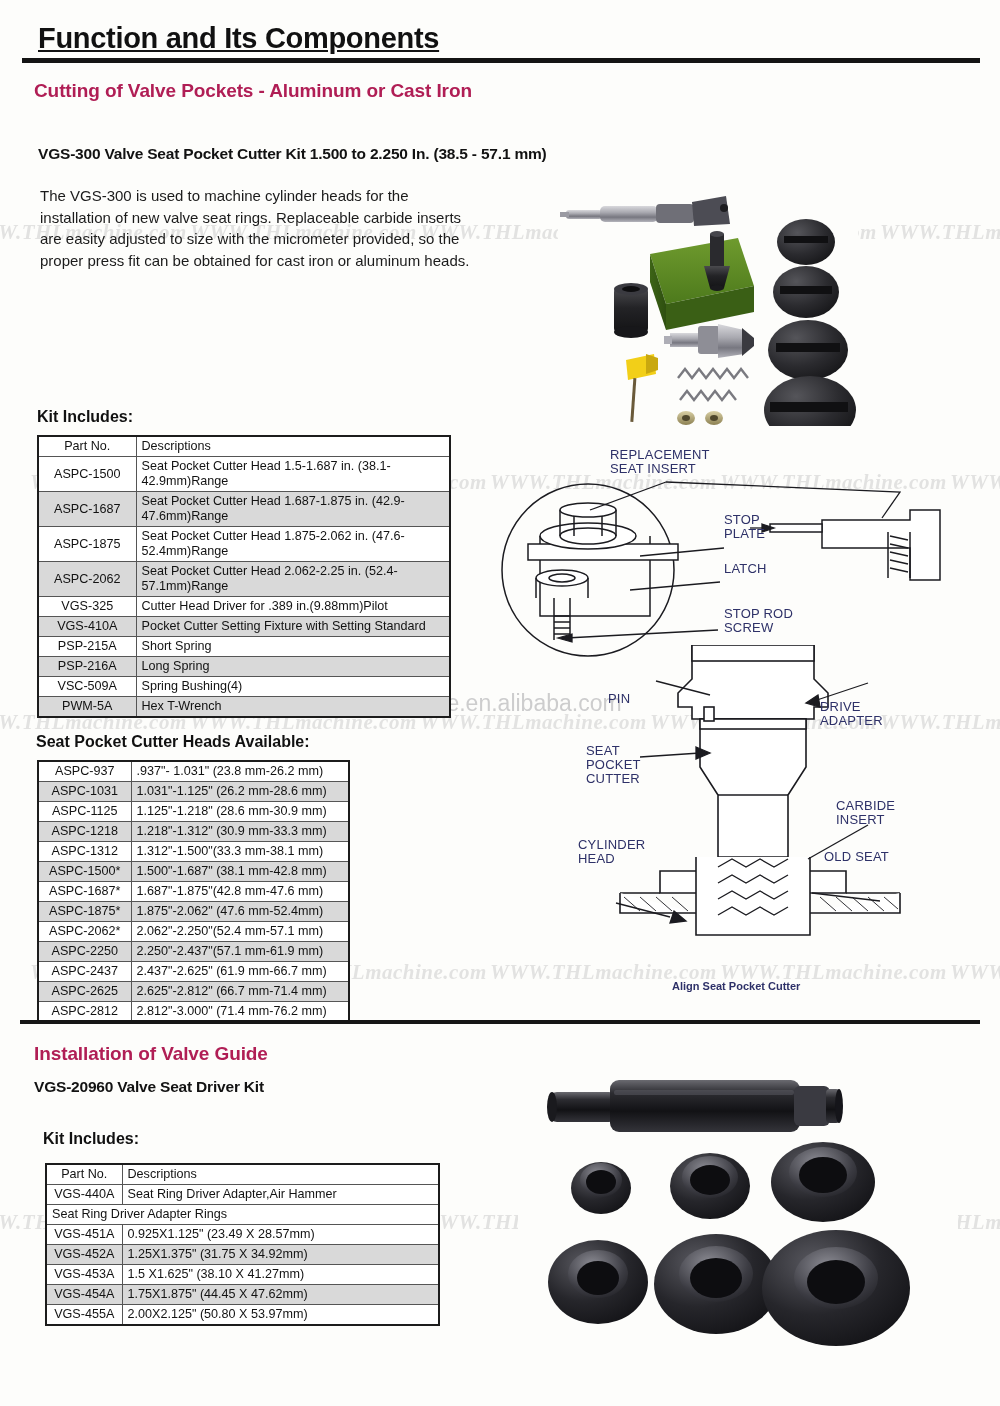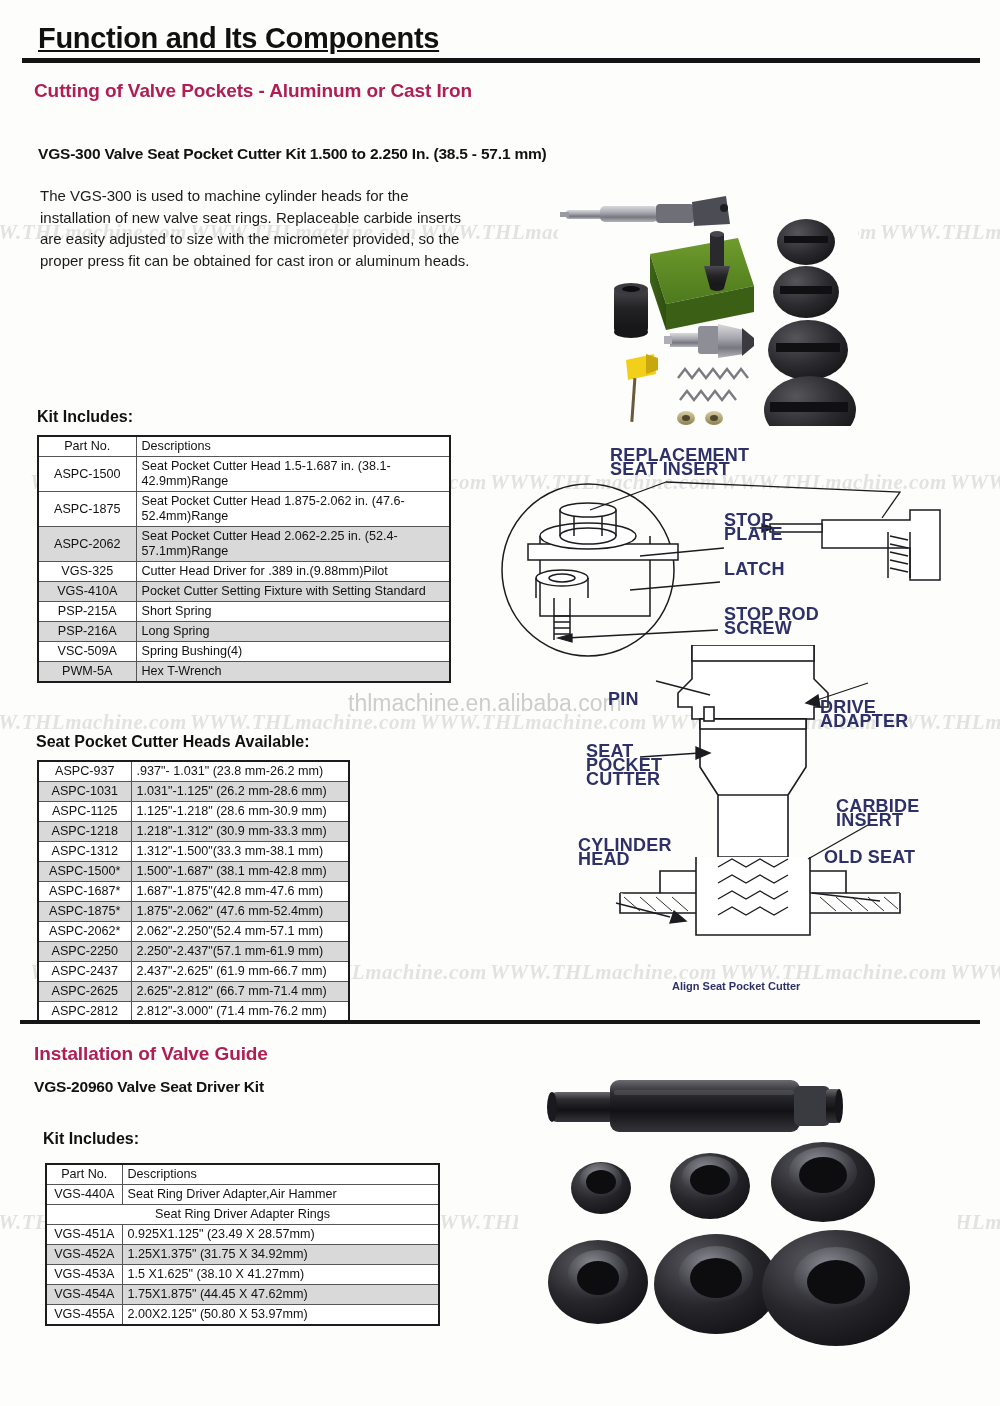--- a/index.html
+++ b/index.html
@@ -94,37 +94,37 @@
     font-weight: normal;
     color: #121212;
     vertical-align: middle;
     line-height: 15px;
   }
   table.spec td.pn { text-align: center; white-space: nowrap; }
   table.spec td.desc { text-align: left; }
   table.spec tr.alt td { background: #d9d9d9; }
   table.spec tr.hdr td { background: #fff; text-align: left; }
   table.spec tr.hdr td.pn { text-align: center; }
-  table.spec td.span { text-align: center; }
+  table.spec td.span { text-align: left; }
   .t1 { left: 37px; top: 435px; width: 414px; }
   .t1 td.pn { width: 98px; }
   .t1 tr.two td { height: 34px; }
   .t2 { left: 37px; top: 760px; width: 313px; }
   .t2 td.pn { width: 93px; }
   .t3 { left: 45px; top: 1163px; width: 395px; }
   .t3 td.pn { width: 76px; }
 
   
   .photo { position: absolute; }
 
   
   .diagram { position: absolute; }
   .dlabel {
     position: absolute;
-    font-size: 18px; font-weight: bold;
+    font-size: 13px; font-weight: normal;
     color: #2e3168;
     line-height: 14px;
     letter-spacing: 0.2px;
   }
   .dcaption {
     position: absolute;
     font-size: 11px; font-weight: bold; color: #2e3168; text-align: center;
   }
 </style>
 </head>
@@ -176,20 +176,24 @@
 
   <table class="spec t1">
     <tbody id="t1-body">
         <tr class="hdr">
           <td class="pn">Part No.</td>
           <td class="desc">Descriptions</td>
         </tr>
         <tr class="two">
           <td class="pn">ASPC-1500</td>
           <td class="desc">Seat Pocket Cutter Head 1.5-1.687 in. (38.1-42.9mm)Range</td>
+        </tr>
+        <tr class="alt two">
+          <td class="pn">ASPC-1687</td>
+          <td class="desc">Seat Pocket Cutter Head 1.687-1.875 in. (42.9-47.6mm)Range</td>
         </tr>
         <tr class="two">
           <td class="pn">ASPC-1875</td>
           <td class="desc">Seat Pocket Cutter Head 1.875-2.062 in. (47.6-52.4mm)Range</td>
         </tr>
         <tr class="alt two">
           <td class="pn">ASPC-2062</td>
           <td class="desc">Seat Pocket Cutter Head 2.062-2.25 in. (52.4-57.1mm)Range</td>
         </tr>
         <tr>

